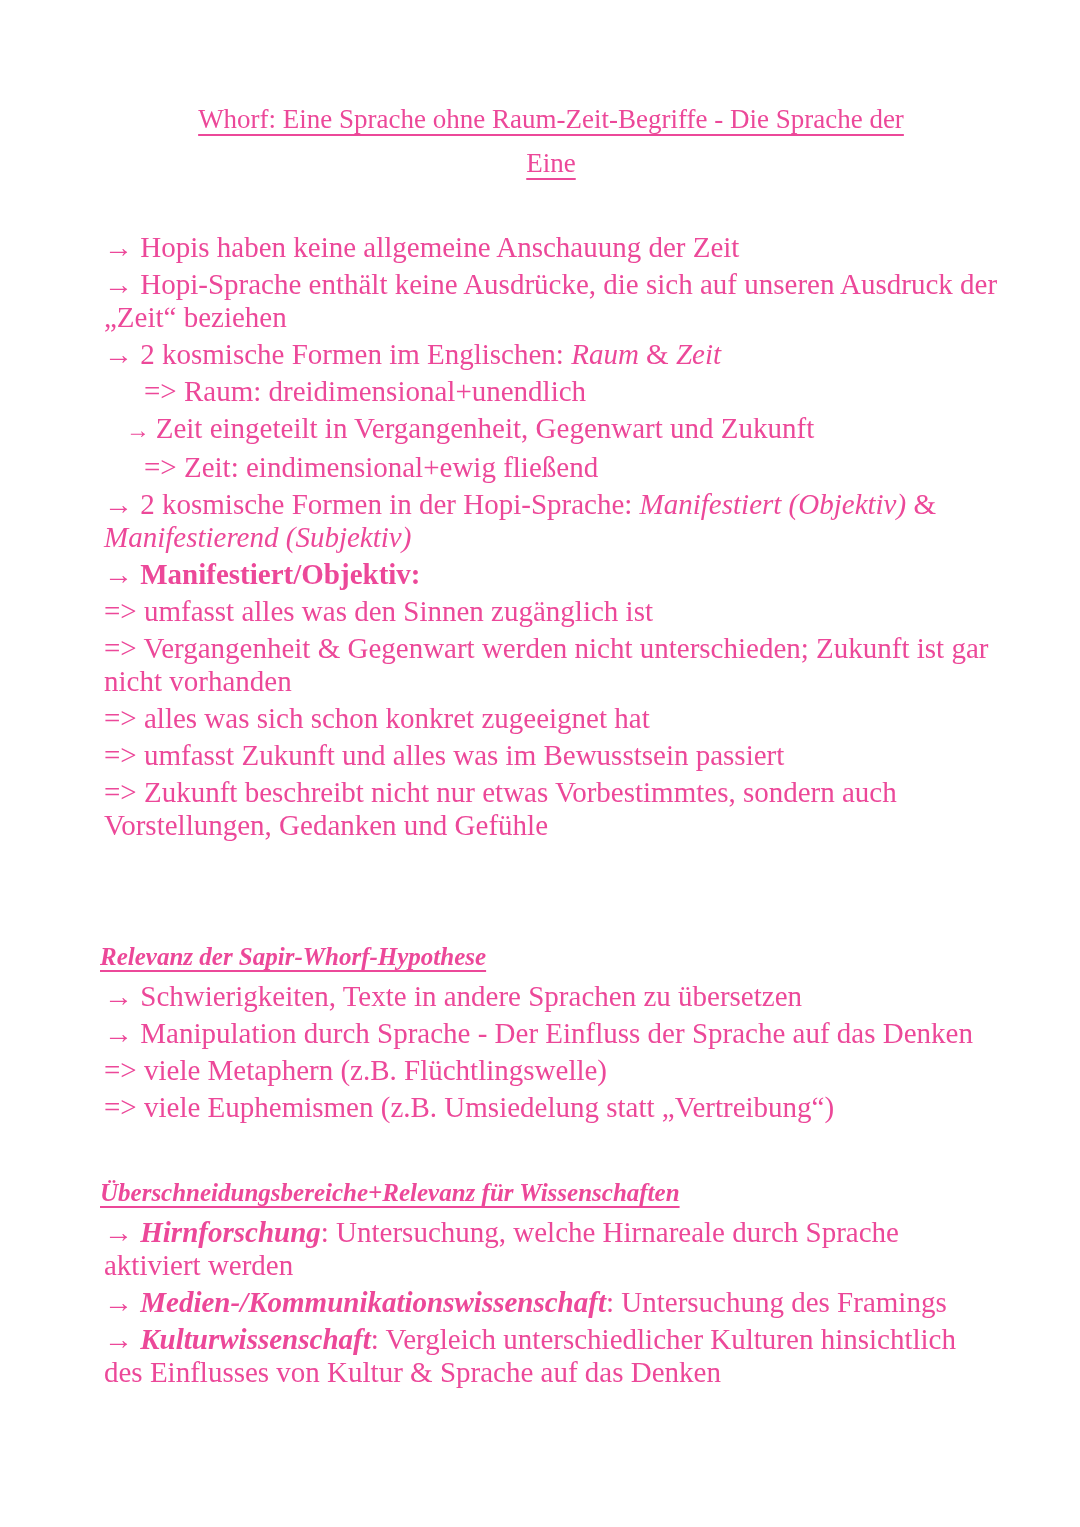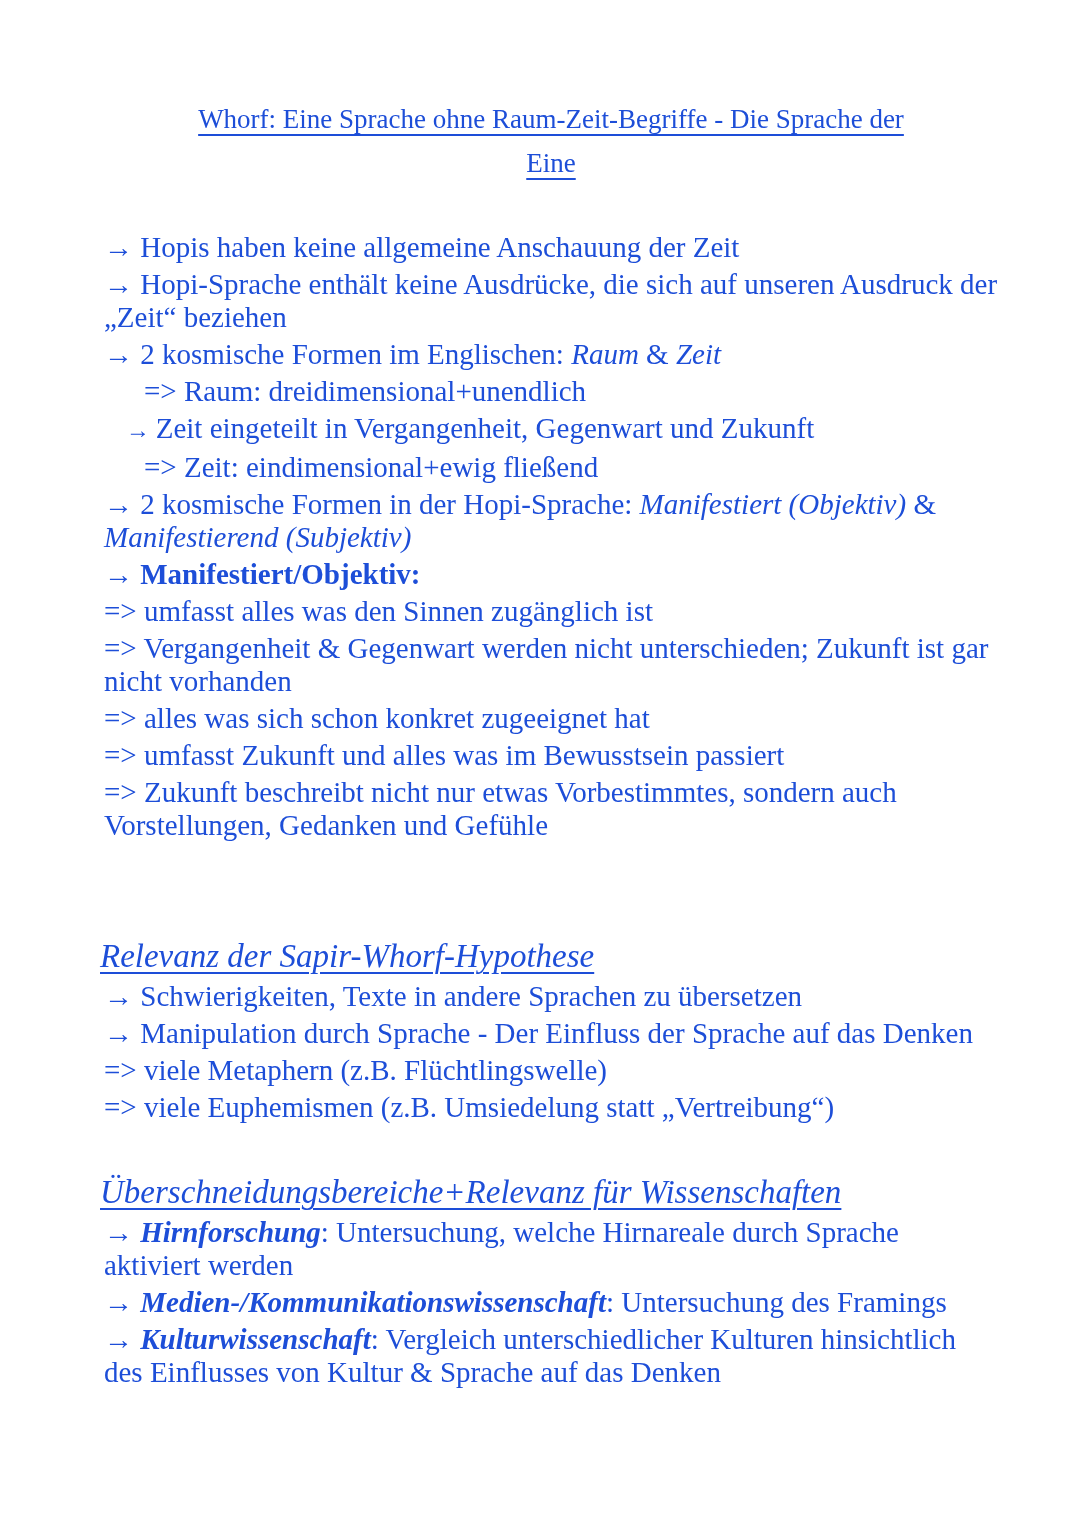--- a/index.html
+++ b/index.html
@@ -8,21 +8,21 @@
     background: #ffffff;
   }
   .page {
     position: relative;
     width: 1080px;
     min-height: 1527px;
     box-sizing: border-box;
     background: #ffffff;
     padding: 98px 78px 76px 100px;
     font-family: "Liberation Serif", "DejaVu Serif", serif;
-    color: #1d4ed8;
+    color: #ec4899;
   }
   .title {
     font-size: 27px;
     font-weight: normal;
     text-align: center;
     margin: 0 0 46px 0;
     line-height: 1.62;
   }
   .title .title-line {
     text-decoration: underline;
@@ -34,22 +34,22 @@
     line-height: 33px;
     margin: 4px;
   }
   .indent-1 { padding-left: 22px; }
   .indent-2 { padding-left: 40px; }
   .it   { font-style: italic; }
   .bd   { font-weight: bold; }
   .bdit { font-weight: bold; font-style: italic; }
   .sm   { font-size: 0.82em; }
   .heading {
-    font-size: 33px;
-    font-weight: normal;
+    font-size: 25px;
+    font-weight: bold;
     font-style: italic;
     text-decoration: underline;
     text-underline-offset: 5px;
     text-decoration-thickness: 1.5px;
     margin: 4px 0 7px 0;
     line-height: 33px;
   }
   .section-1 { margin-top: 98px; }
   .section-2 { margin-top: 52px; }
 </style>

